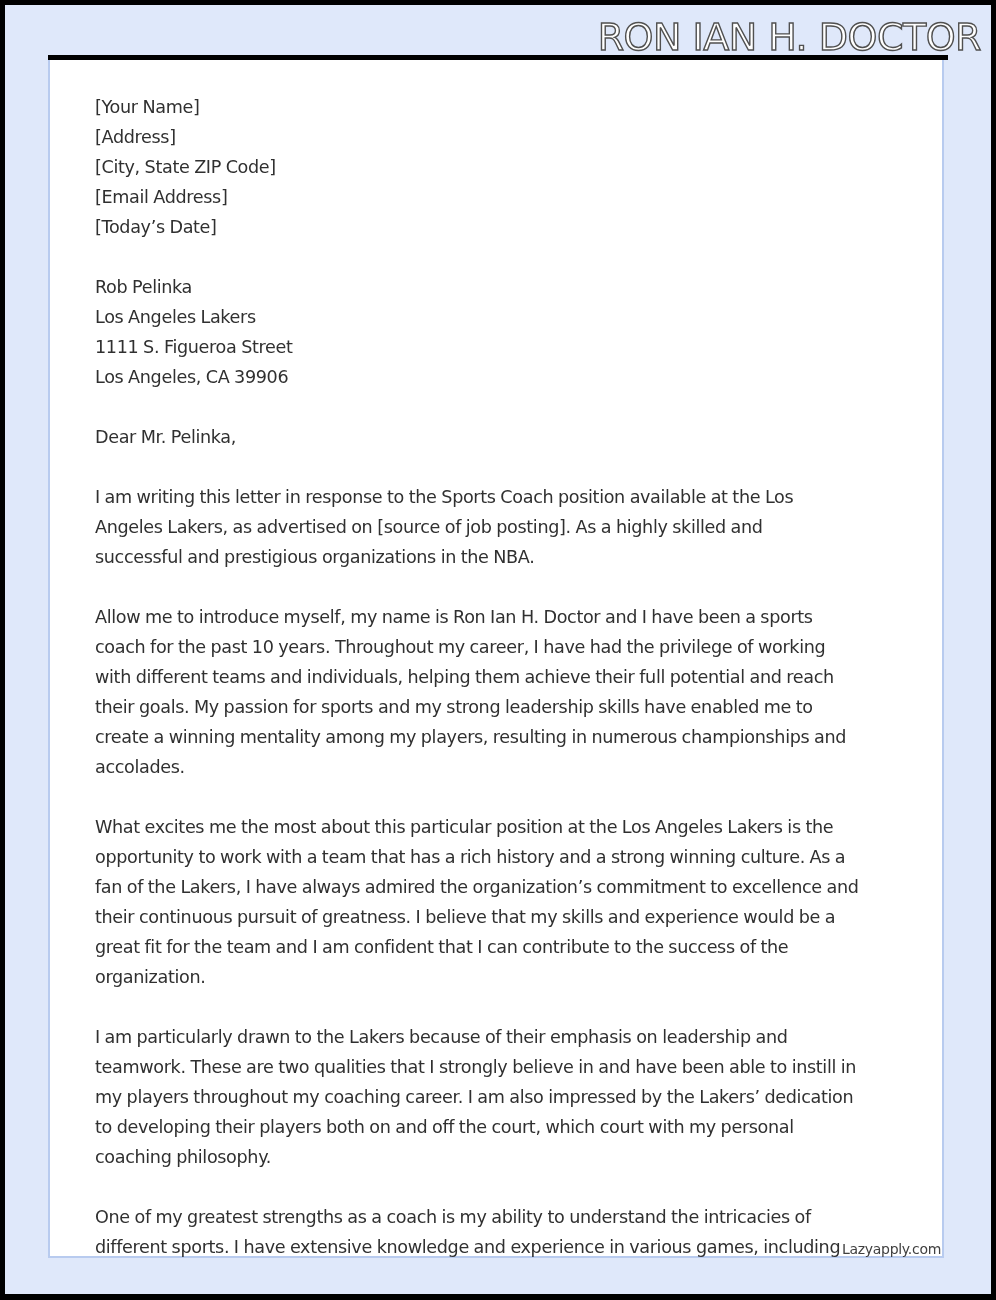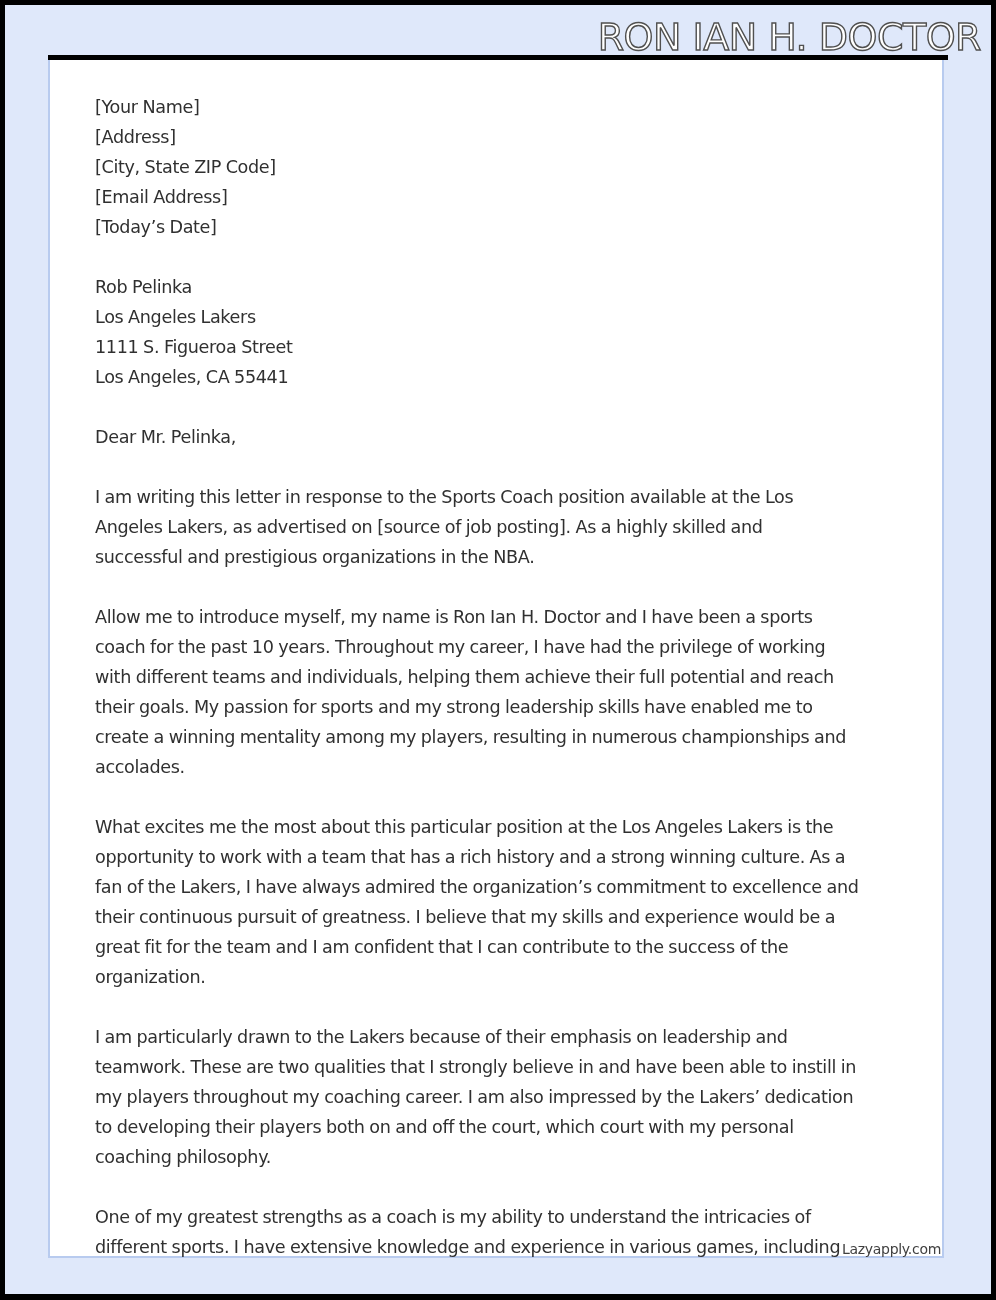--- a/index.html
+++ b/index.html
@@ -105,21 +105,21 @@
     <span class="line">[Address]</span>
     <span class="line">[City, State ZIP Code]</span>
     <span class="line">[Email Address]</span>
     <span class="line">[Today’s Date]</span>
   </div>
 
   <div class="block">
     <span class="line">Rob Pelinka</span>
     <span class="line">Los Angeles Lakers</span>
     <span class="line">1111 S. Figueroa Street</span>
-    <span class="line">Los Angeles, CA 55441</span>
+    <span class="line">Los Angeles, CA 39906</span>
   </div>
 
   <div class="block">
     <span class="line">Dear Mr. Pelinka,</span>
   </div>
 
   <p>
     <span class="line">I am writing this letter in response to the Sports Coach position available at the Los</span>
     <span class="line">Angeles Lakers, as advertised on [source of job posting]. As a highly skilled and</span>
     <span class="line">successful and prestigious organizations in the NBA.</span>

